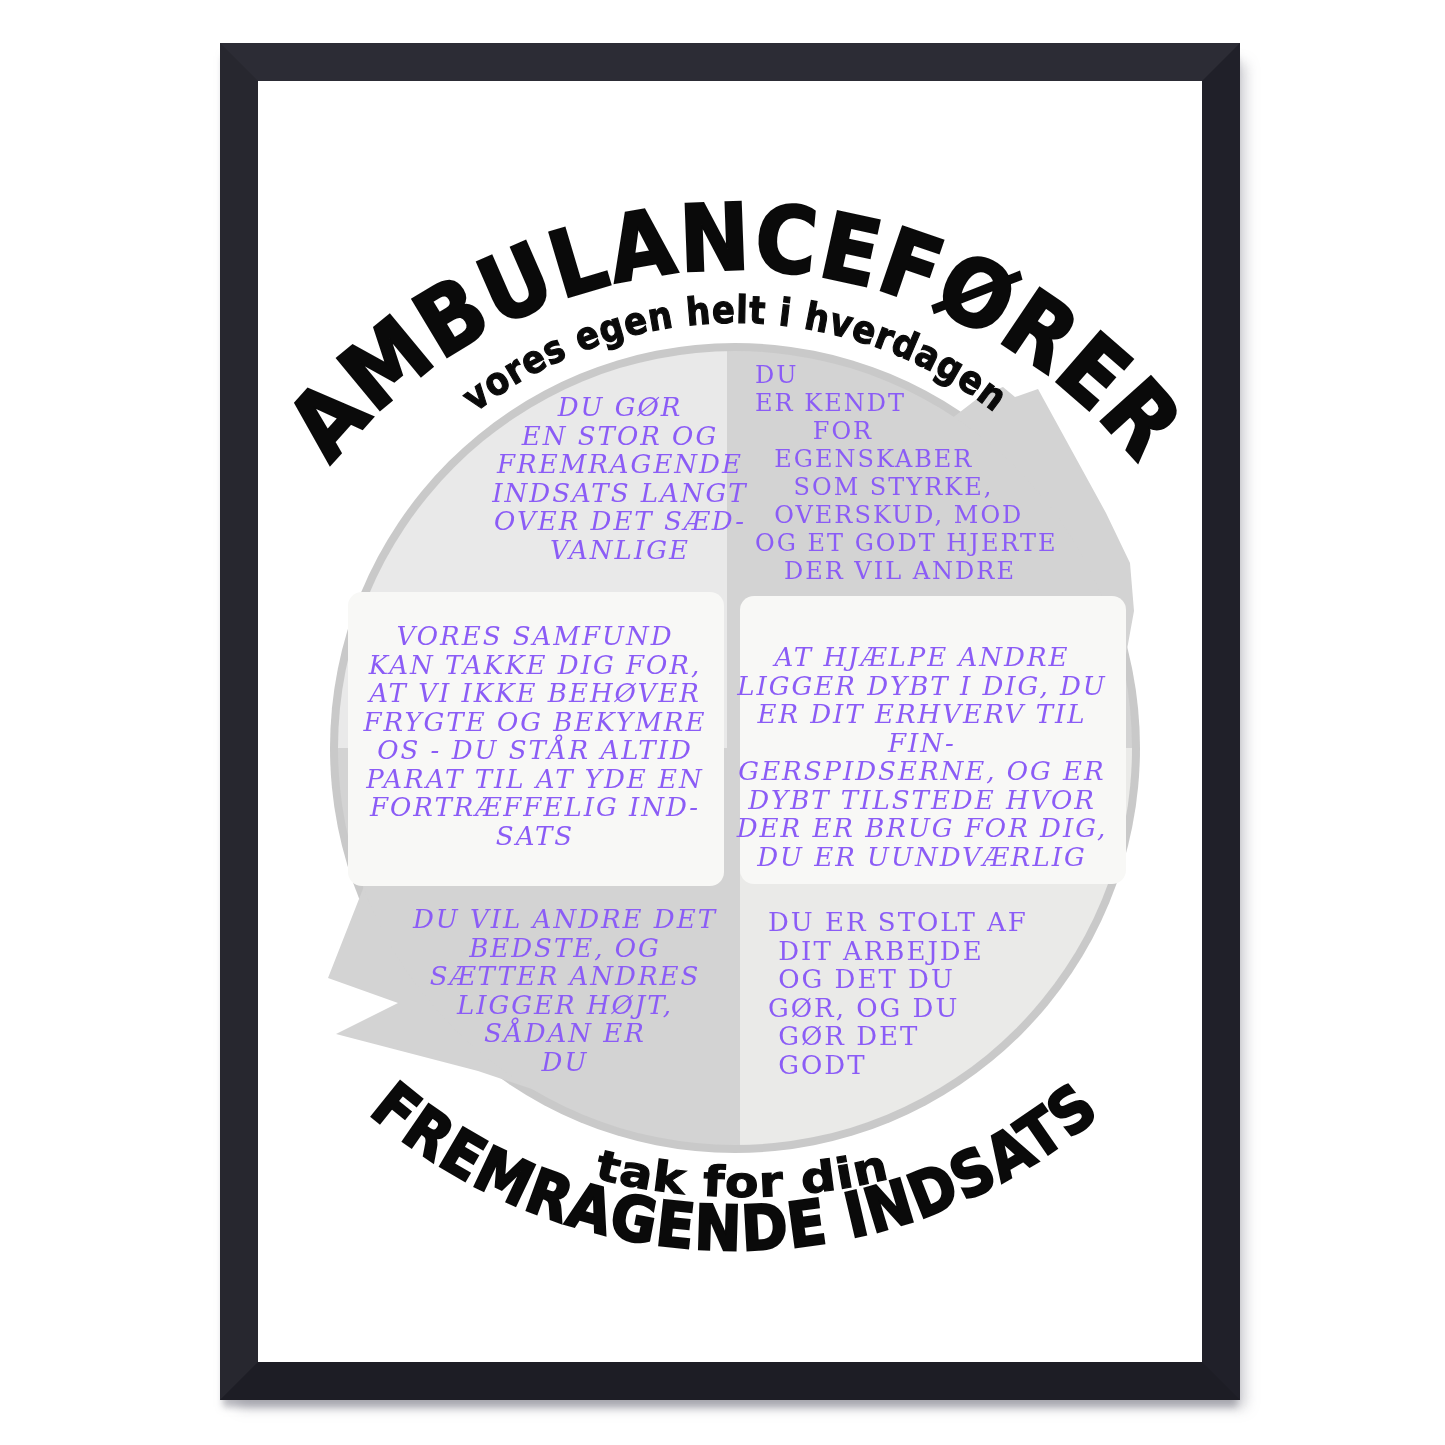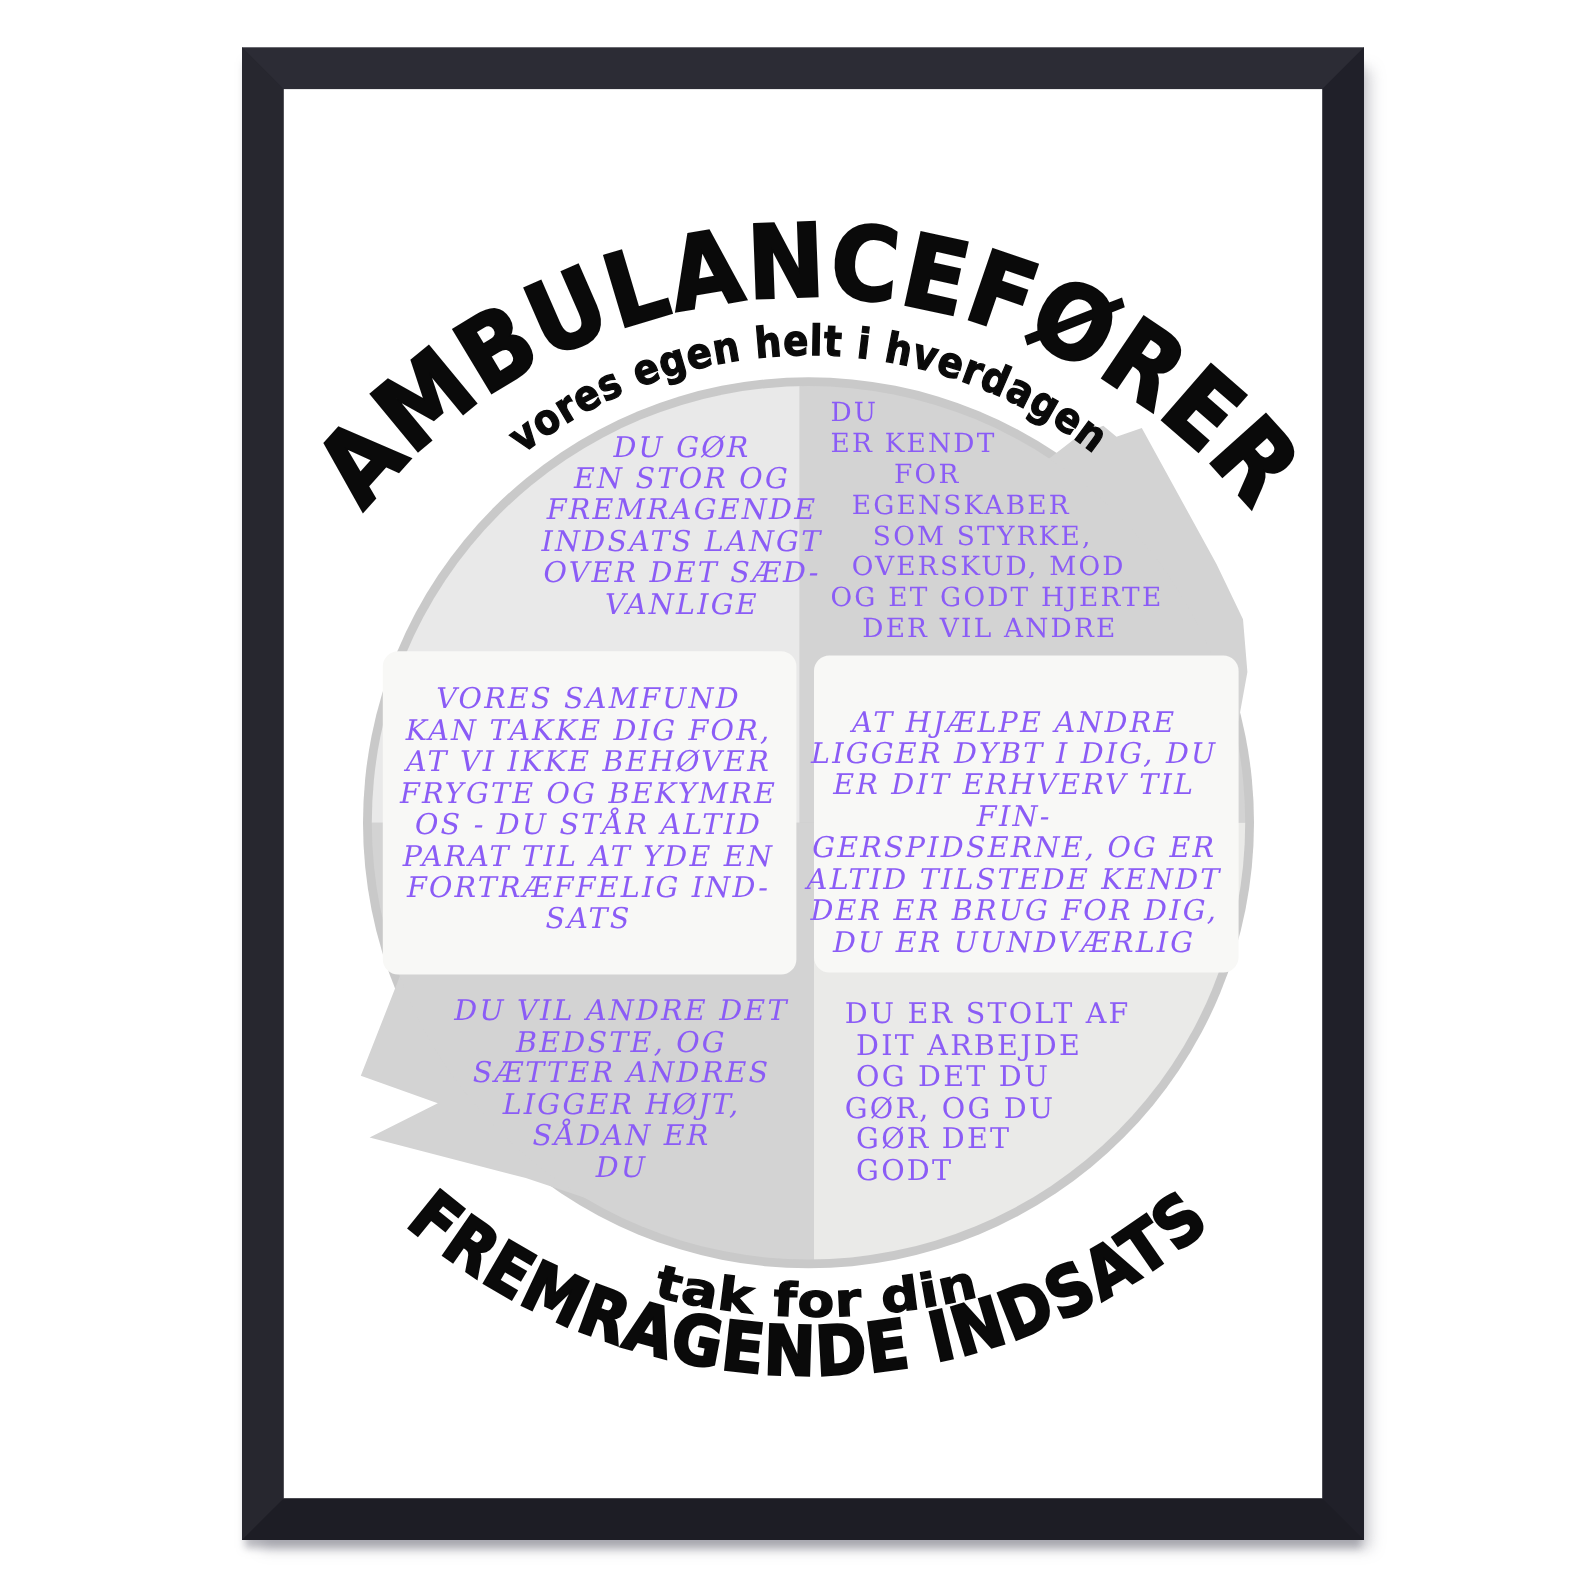--- a/index.html
+++ b/index.html
@@ -93,21 +93,21 @@
 FRYGTE OG BEKYMRE
 OS - DU STÅR ALTID
 PARAT TIL AT YDE EN
 FORTRÆFFELIG IND-
 SATS</div>
 
       <div class="seg center" style="left:464px;top:562px;width:400px;">AT HJÆLPE ANDRE
 LIGGER DYBT I DIG, DU
 ER DIT ERHVERV TIL FIN-
 GERSPIDSERNE, OG ER
-ALTID TILSTEDE KENDT
+DYBT TILSTEDE HVOR
 DER ER BRUG FOR DIG,
 DU ER UUNDVÆRLIG</div>
 
       <div class="seg center" style="left:147px;top:824px;width:320px;">DU VIL ANDRE DET
 BEDSTE, OG
 SÆTTER ANDRES
 LIGGER HØJT,
 SÅDAN ER
 DU</div>
 

